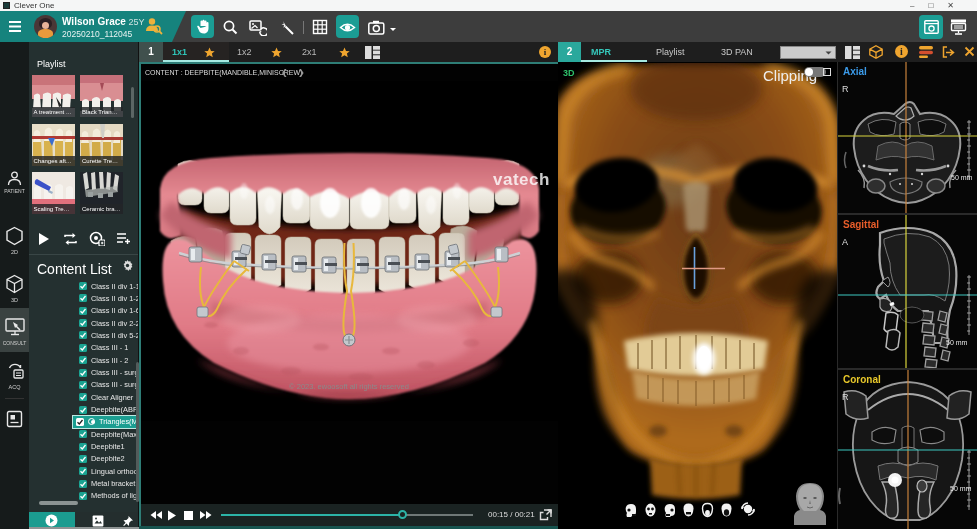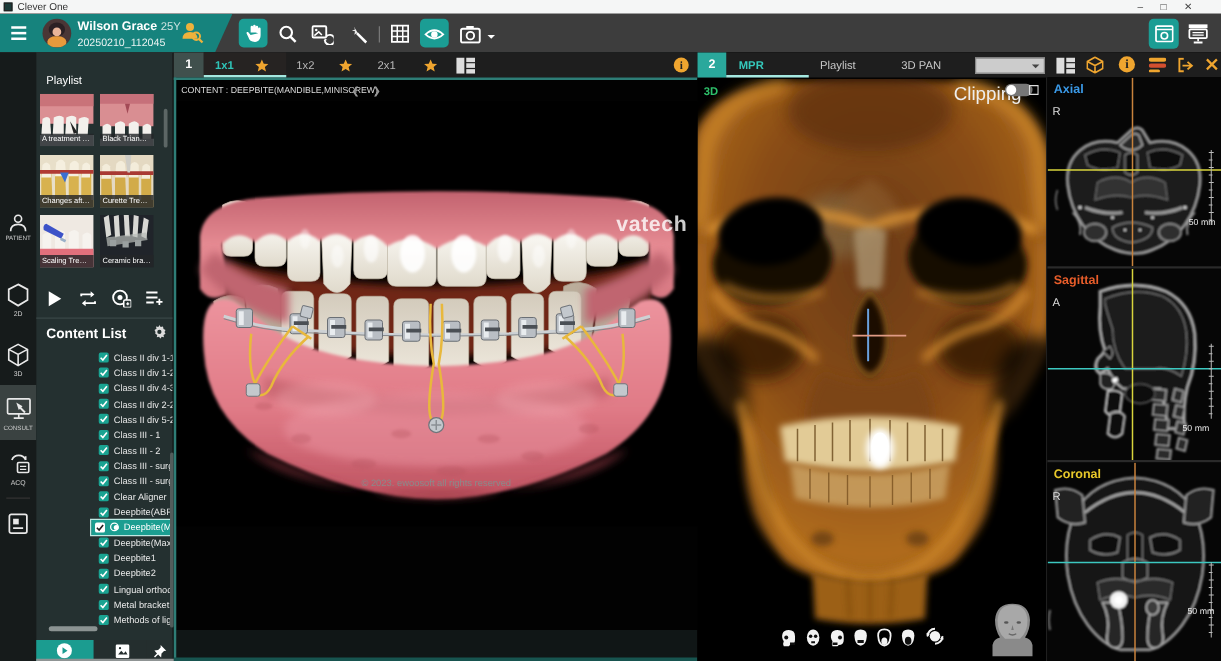--- a/index.html
+++ b/index.html
@@ -271,21 +271,21 @@
         <circle cx="7" cy="7" r="5.5" fill="none" stroke="#fff" stroke-width="1.5"></circle>
         <circle cx="7" cy="7" r="2" fill="#fff"></circle>
         <rect x="10" y="9" width="6" height="6" rx="1" fill="#243030" stroke="#fff" stroke-width="1.2"></rect>
         <path d="M12 12h2.4 M13.2 10.8v2.4" stroke="#fff" stroke-width="1"></path>
       </svg>
     <svg class="abs" style="left:87px;top:190px" width="15" height="13" viewBox="0 0 15 13">
         <path d="M1 2h9 M1 6h9 M1 10h6" stroke="#fff" stroke-width="1.5"></path>
         <path d="M11.5 7v5 M9 9.5h5" stroke="#fff" stroke-width="1.4"></path>
       </svg>
     <div class="abs" style="left:0;top:212px;width:109px;height:1px;background:#394646"></div>
-    <span class="t" style="left:8px;top:219px;color:#fff;font-weight:bold;font-size:11px">Content List</span>
+    <span class="t" style="left:8px;top:219px;color:#fff;font-weight:normal;font-size:14px">Content List</span>
     <svg class="abs" style="left:93px;top:218px" width="11" height="11" viewBox="0 0 11 11">
         <path d="M5.5 0l1 1.6 1.9-.4.4 1.9L10.4 4 9.6 5.5l.8 1.5-1.6.9.4 1.9-1.9-.4-1 1.6-1-1.6-1.9.4.4-1.9-1.6-.9L2.4 5.5 1.6 4l1.6-1 -.4-1.9 1.9.4z" fill="#dcdcdc"></path>
         <circle cx="5.5" cy="5.5" r="1.7" fill="#243030"></circle>
       </svg>
     <div id="clist" class="abs" style="left:0;top:238px;width:109px;height:222px;overflow:hidden">
         <div class="crow" style="top:0.0px">
           <span class="cbx">
             <svg width="8" height="8" viewBox="0 0 8 8">
               <path d="M1.5 4.2l1.8 1.8L6.5 2" stroke="#fff" stroke-width="1.3" fill="none"></path>
             </svg>
@@ -299,21 +299,21 @@
             </svg>
           </span>
           <span class="clbl">Class II div 1-2</span>
         </div>
         <div class="crow" style="top:24.7px">
           <span class="cbx">
             <svg width="8" height="8" viewBox="0 0 8 8">
               <path d="M1.5 4.2l1.8 1.8L6.5 2" stroke="#fff" stroke-width="1.3" fill="none"></path>
             </svg>
           </span>
-          <span class="clbl">Class II div 4-3</span>
+          <span class="clbl">Class II div 1-6</span>
         </div>
         <div class="crow" style="top:37.0px">
           <span class="cbx">
             <svg width="8" height="8" viewBox="0 0 8 8">
               <path d="M1.5 4.2l1.8 1.8L6.5 2" stroke="#fff" stroke-width="1.3" fill="none"></path>
             </svg>
           </span>
           <span class="clbl">Class II div 2-2</span>
         </div>
         <div class="crow" style="top:49.4px">
@@ -373,21 +373,21 @@
           <span class="clbl">Deepbite(ABP, A</span>
         </div>
         <div class="crow" style="top:135.8px;left:44px;width:65px;background:#1b9e91;outline:1px solid #bfe8e2">
           <span class="cbx" style="left:3px;background:#fff">
             <svg width="8" height="8" viewBox="0 0 8 8">
               <path d="M1.5 4.2l1.8 1.8L6.5 2" stroke="#222" stroke-width="1.3" fill="none"></path>
             </svg>
           </span>
           <span style="position:absolute;left:15px;top:2px;width:7px;height:7px;border:1px solid #fff;border-radius:50%"></span>
           <span style="position:absolute;left:17.5px;top:4.5px;width:4px;height:4px;background:#fff;border-radius:50%"></span>
-          <span class="clbl" style="left:26px;color:#fff">Deepbite(M</span>
+          <span class="clbl" style="left:26px;color:#fff">Triangles(M</span>
         </div>
         <div class="crow" style="top:148.2px">
           <span class="cbx">
             <svg width="8" height="8" viewBox="0 0 8 8">
               <path d="M1.5 4.2l1.8 1.8L6.5 2" stroke="#fff" stroke-width="1.3" fill="none"></path>
             </svg>
           </span>
           <span class="clbl">Deepbite(Maxill</span>
         </div>
         <div class="crow" style="top:160.5px">
@@ -633,20 +633,43 @@
             <rect x="56" y="226" width="11" height="10" rx="2"></rect>
             <rect x="350" y="226" width="11" height="10" rx="2"></rect>
             <rect x="100" y="164" width="9" height="9" rx="1.5" transform="rotate(14 104 168)"></rect>
             <rect x="308" y="164" width="9" height="9" rx="1.5" transform="rotate(-14 312 168)"></rect>
           </g>
         <path d="M204 259h8 M208 255v8" stroke="#8a8f94" stroke-width="1.2"></path>
 
         <text x="352" y="104" font-family="Liberation Sans" font-size="17" fill="#ffffff" opacity=".8" font-weight="bold" letter-spacing="0.5">vatech</text>
         <text x="208" y="308" font-family="Liberation Sans" font-size="7.5" fill="#8a8a8a" text-anchor="middle">© 2023. ewoosoft all rights reserved</text>
       </svg>
+    </div>
+    <div class="abs" id="playbar">
+      <svg class="abs" style="left:8px;top:6px" width="14" height="10" viewBox="0 0 14 10">
+          <path d="M7 1v8L1.5 5z M13 1v8L7.5 5z" fill="#fff"></path>
+        </svg>
+      <svg class="abs" style="left:26px;top:5.5px" width="10" height="11" viewBox="0 0 10 11">
+          <path d="M1 0.5l8 5-8 5z" fill="#fff"></path>
+        </svg>
+      <svg class="abs" style="left:43px;top:6.5px" width="9" height="9" viewBox="0 0 9 9">
+          <rect width="9" height="9" fill="#fff"></rect>
+        </svg>
+      <svg class="abs" style="left:58px;top:6px" width="14" height="10" viewBox="0 0 14 10">
+          <path d="M1 1v8l5.5-4z M7 1v8l5.5-4z" fill="#fff"></path>
+        </svg>
+      <div class="abs" style="left:80px;top:10px;width:182px;height:1.6px;background:#2cb3a7"></div>
+      <div class="abs" style="left:262px;top:10px;width:70px;height:1.6px;background:#6f7877"></div>
+      <div class="abs" style="left:257px;top:5.5px;width:9px;height:9px;border-radius:50%;border:2px solid #2cb3a7;background:#1a2322"></div>
+      <span class="t" style="left:347px;top:6px;color:#ddd;font-size:8px">00:15 / 00:21</span>
+      <svg class="abs" style="left:398px;top:5px" width="13" height="12" viewBox="0 0 13 12">
+          <path d="M4.5 3.5H1.5v7h7v-2.5 M5 1h7v7" fill="none" stroke="#ddd" stroke-width="1.4"></path>
+          <path d="M12 1L7.5 5.5" stroke="#ddd" stroke-width="1.4"></path>
+          <path d="M8.5 1h3.5v3.5" fill="none" stroke="#ddd" stroke-width="1.4"></path>
+        </svg>
     </div>
     <div class="abs" style="left:0;top:20px;width:419px;height:1.5px;background:#2e7d76"></div>
     <div class="abs" style="left:0;top:20px;width:2px;height:467px;background:#2e7d76"></div>
     <div class="abs" style="left:0;top:484px;width:419px;height:3px;background:#17544f"></div>
   </div>
   <div class="abs" id="mprpanel">
     <div class="abs" id="mtabs">
       <div class="abs" style="left:0;top:0;width:23px;height:20px;background:#2aa89c;color:#fff;font-size:10px;font-weight:bold;text-align:center;line-height:20px">2</div>
       <span class="t" style="left:33px;top:5px;color:#35c8bb;font-size:9px;font-weight:bold">MPR</span>
       <div class="abs" style="left:23px;top:17.5px;width:66px;height:2.5px;background:#a5e9e1"></div>

